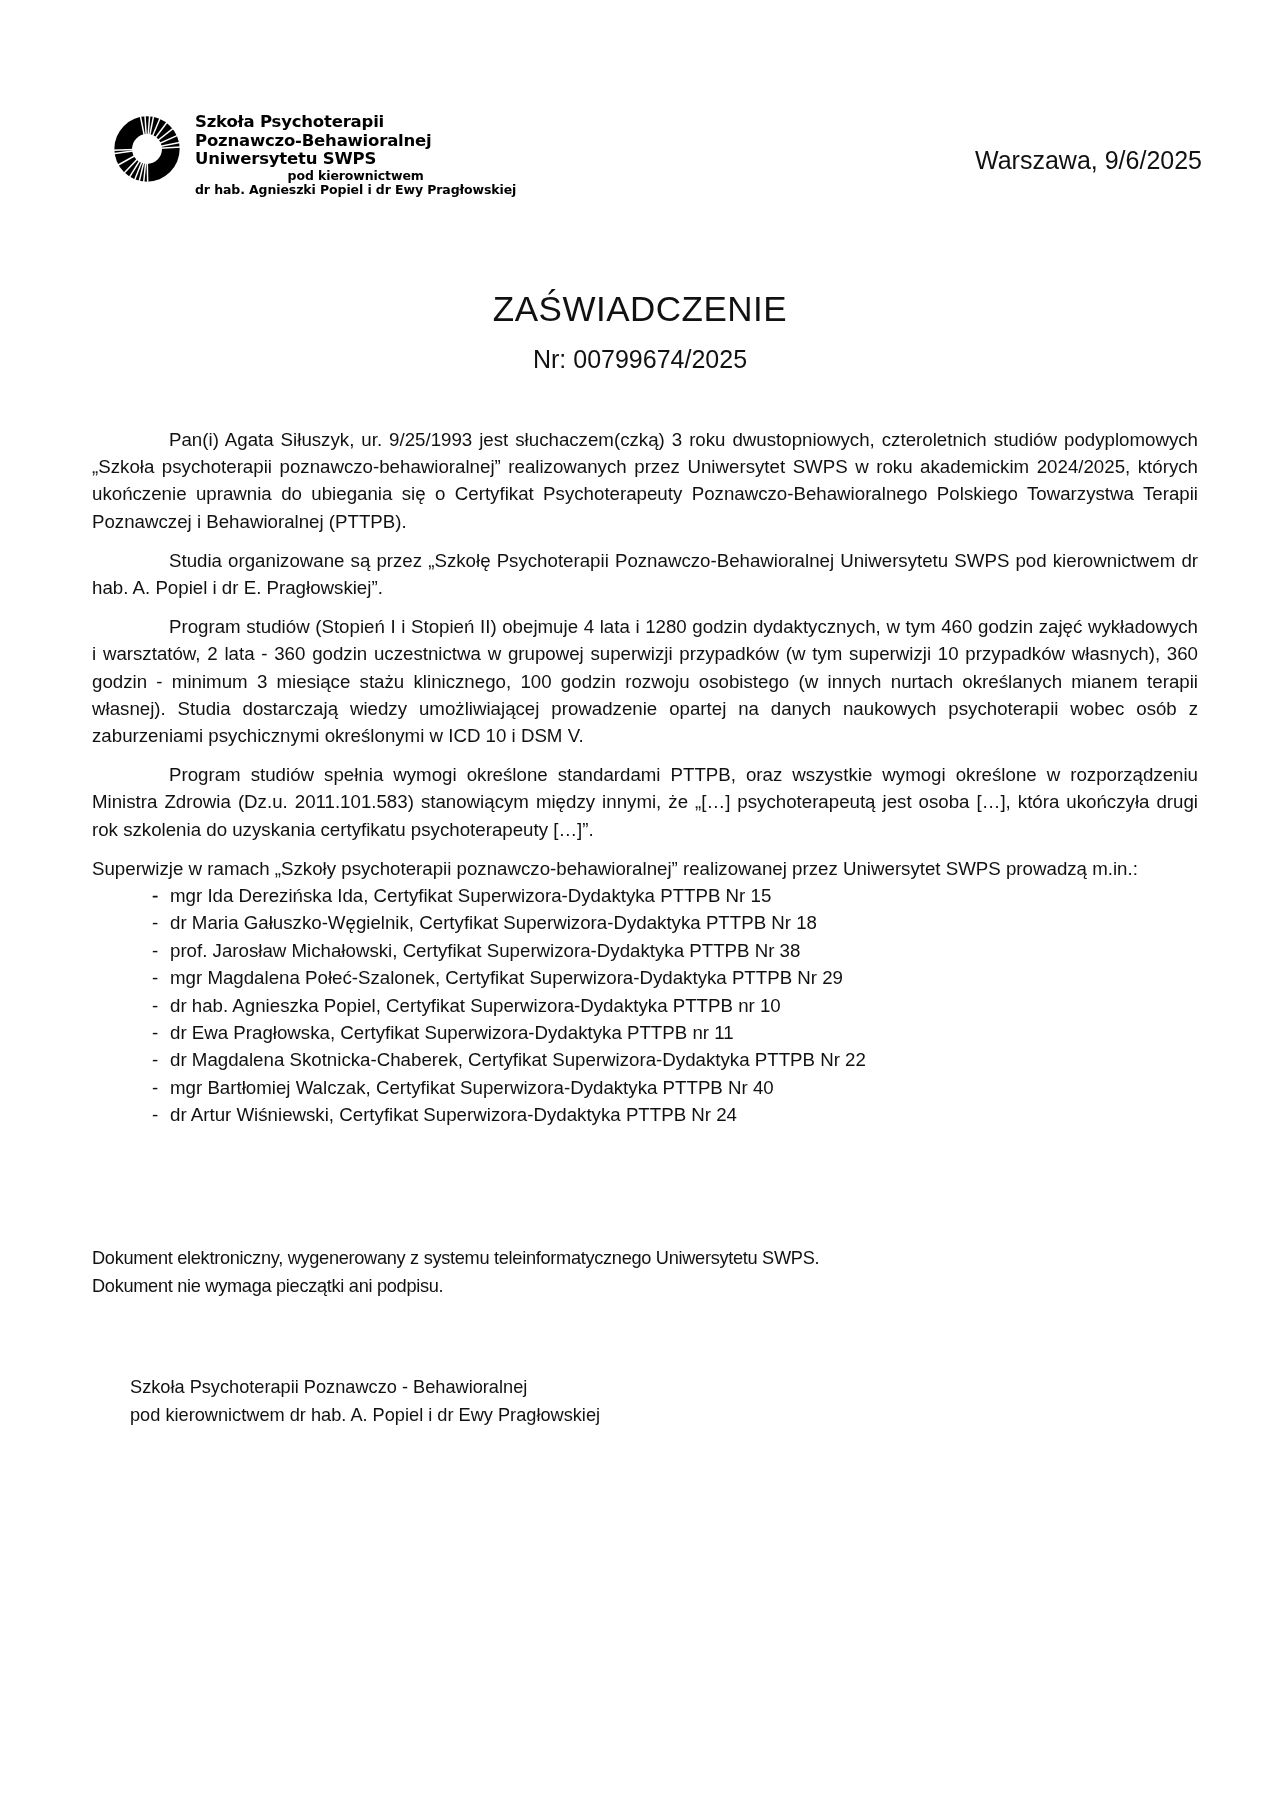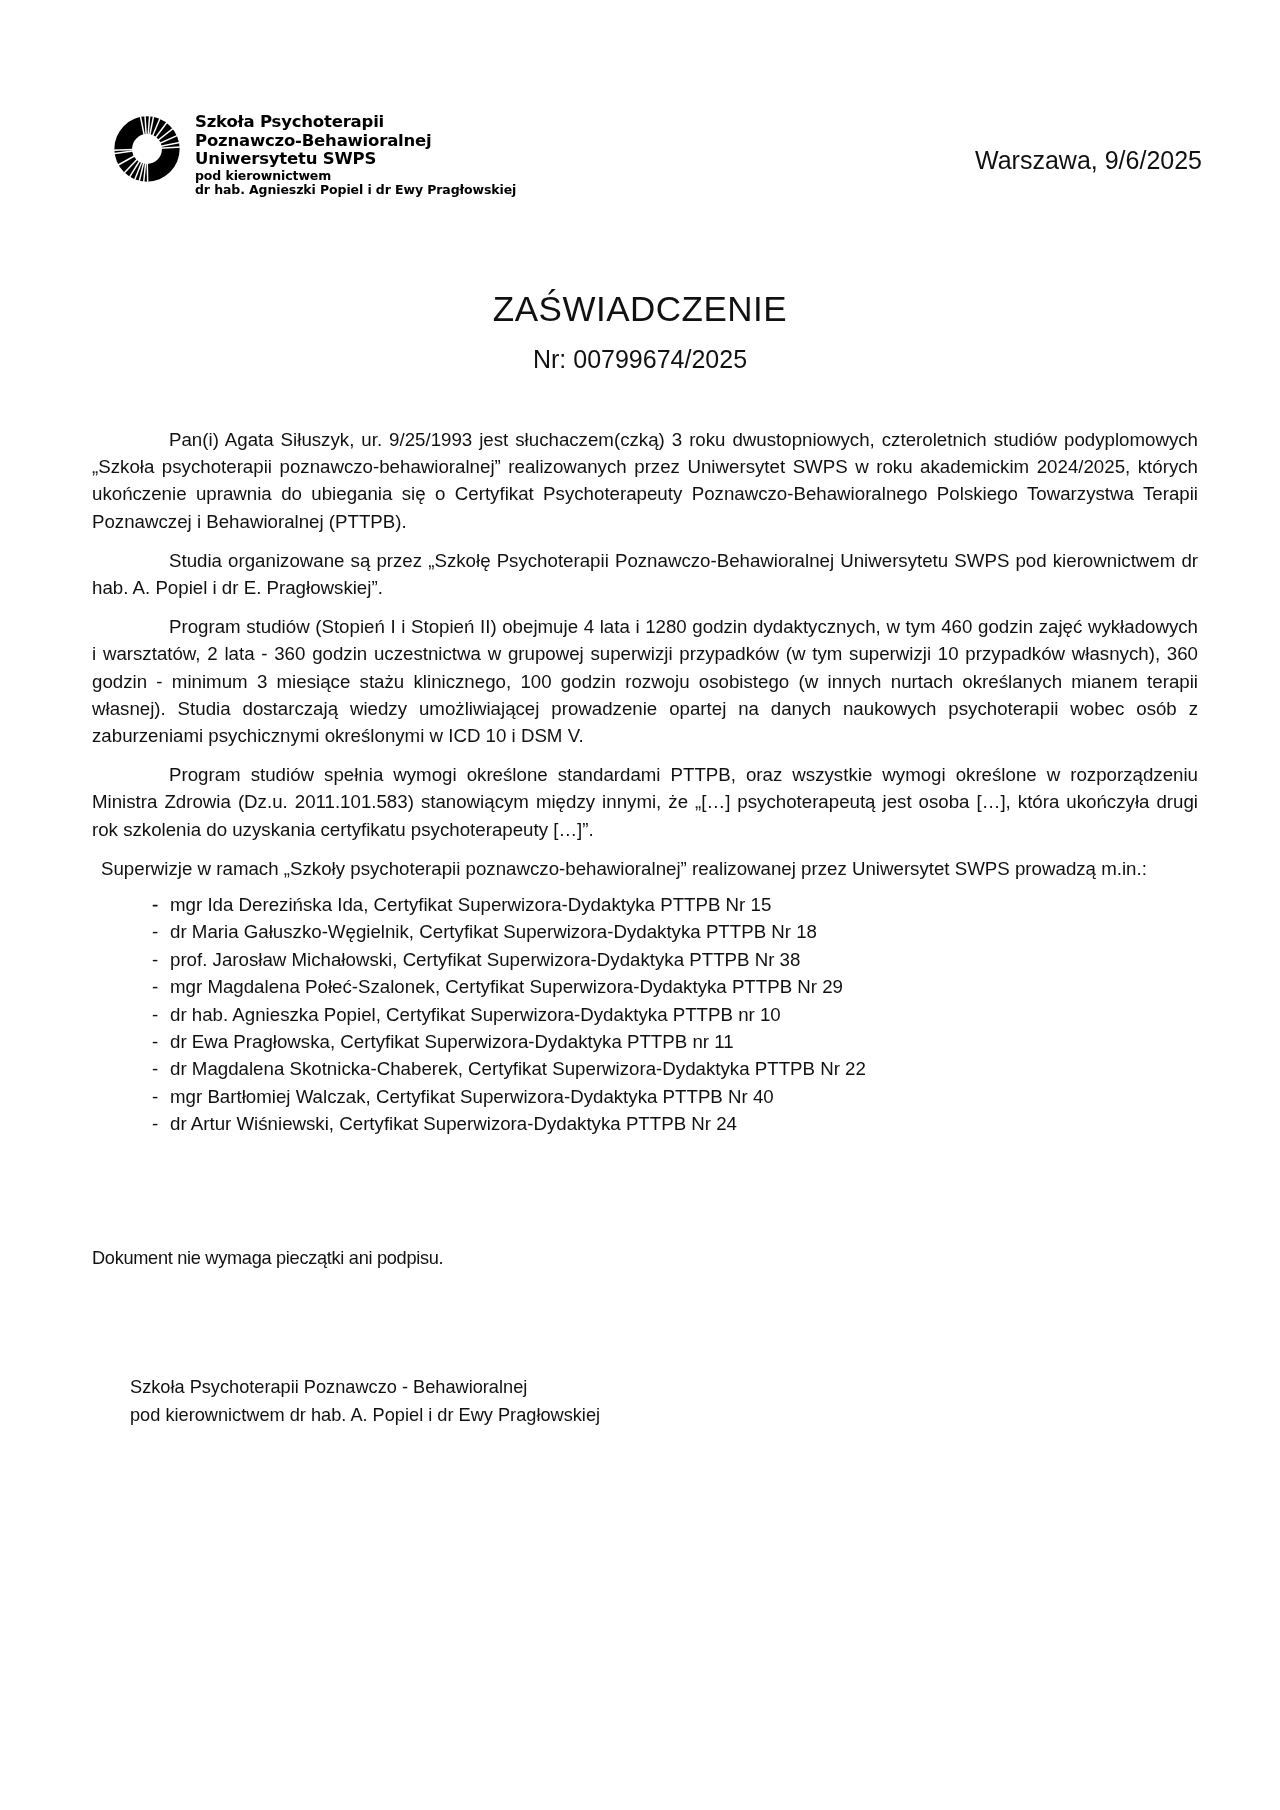--- a/index.html
+++ b/index.html
@@ -11,31 +11,31 @@
       color: #111111;
       overflow: hidden;
     }
     .page { position: absolute; left: 0; top: 0; width: 1280px; height: 1537px; }
 
     
     .logo-block { position: absolute; left: 113px; top: 113px; display: flex; align-items: flex-start; }
     .logo-mark { width: 68px; height: 68px; margin-top: 2px; }
     .logo-text { margin-left: 14px; font-family: "DejaVu Sans", sans-serif; color: #000; }
     .logo-title { font-weight: bold; font-size: 16.5px; line-height: 18.5px; letter-spacing: -0.2px; }
-    .logo-sub { font-size: 12.5px; line-height: 14px; letter-spacing: -0.1px; font-weight: 600; }
+    .logo-sub { font-size: 12.5px; line-height: 14px; letter-spacing: -0.1px; font-weight: 600; text-align: center; }
 
     .place-date { position: absolute; right: 78px; top: 146px; font-size: 25px; color: #111; }
 
     .title { position: absolute; left: 0; width: 1280px; top: 289px; text-align: center; font-size: 35px; letter-spacing: 0.5px; }
     .number { position: absolute; left: 0; width: 1280px; top: 345px; text-align: center; font-size: 25px; }
 
     
     .body { position: absolute; left: 92px; width: 1106px; top: 426px; font-size: 18.7px; line-height: 27.2px; }
     .para { margin: 0 0 12px 0; text-align: justify; text-indent: 77px; }
-    .para-noindent { margin: 9px; text-indent: 0; text-align: left; }
+    .para-noindent { margin: 0; text-indent: 0; text-align: left; }
     .sup-list { list-style: none; margin: 0; padding: 0 0 0 60px; }
     .sup-list li { position: relative; padding-left: 18px; margin: 0; line-height: 27.4px; }
     .sup-list li .dash { position: absolute; left: 0; top: 0; }
 
     .electronic { position: absolute; left: 92px; top: 1244px; font-size: 18.2px; line-height: 28px; letter-spacing: -0.3px; }
 
     .footer-school { position: absolute; left: 92px; top: 1373px; font-size: 18.2px; line-height: 28px; margin-left: 38px; }
     .footer-address { position: absolute; left: 92px; top: 1446px; font-size: 18.2px; line-height: 27.5px; }
     .line { display: block; white-space: nowrap; }
   </style>
@@ -104,20 +104,21 @@
       <li><span class="dash">-</span><span>mgr Magdalena Połeć-Szalonek, Certyfikat Superwizora-Dydaktyka PTTPB Nr 29</span></li>
       <li><span class="dash">-</span><span>dr hab. Agnieszka Popiel, Certyfikat Superwizora-Dydaktyka PTTPB nr 10</span></li>
       <li><span class="dash">-</span><span>dr Ewa Pragłowska, Certyfikat Superwizora-Dydaktyka PTTPB nr 11</span></li>
       <li><span class="dash">-</span><span>dr Magdalena Skotnicka-Chaberek, Certyfikat Superwizora-Dydaktyka PTTPB Nr 22</span></li>
       <li><span class="dash">-</span><span>mgr Bartłomiej Walczak, Certyfikat Superwizora-Dydaktyka PTTPB Nr 40</span></li>
       <li><span class="dash">-</span><span>dr Artur Wiśniewski, Certyfikat Superwizora-Dydaktyka PTTPB Nr 24</span></li>
     </ul>
   </div>
 
   <div class="electronic">
+    <span class="line">Dokument elektroniczny, wygenerowany z systemu teleinformatycznego Uniwersytetu SWPS.</span>
     <span class="line">Dokument nie wymaga pieczątki ani podpisu.</span>
   </div>
 
   <div class="footer-school">
     <span class="line">Szkoła Psychoterapii Poznawczo - Behawioralnej</span>
     <span class="line">pod kierownictwem dr hab. A. Popiel i dr Ewy Pragłowskiej</span>
   </div>
 
 
 </div>

